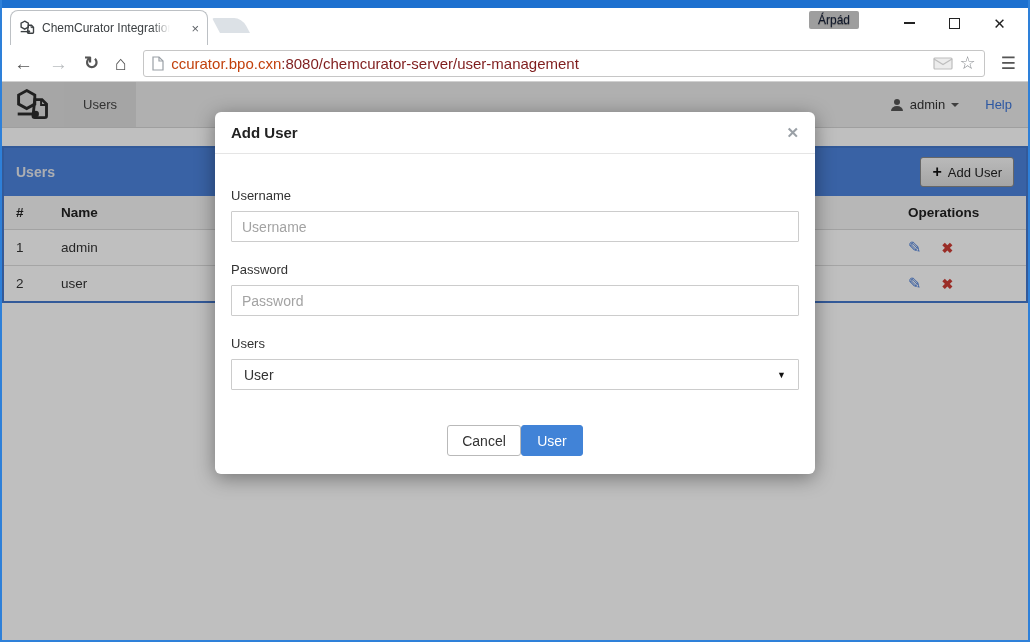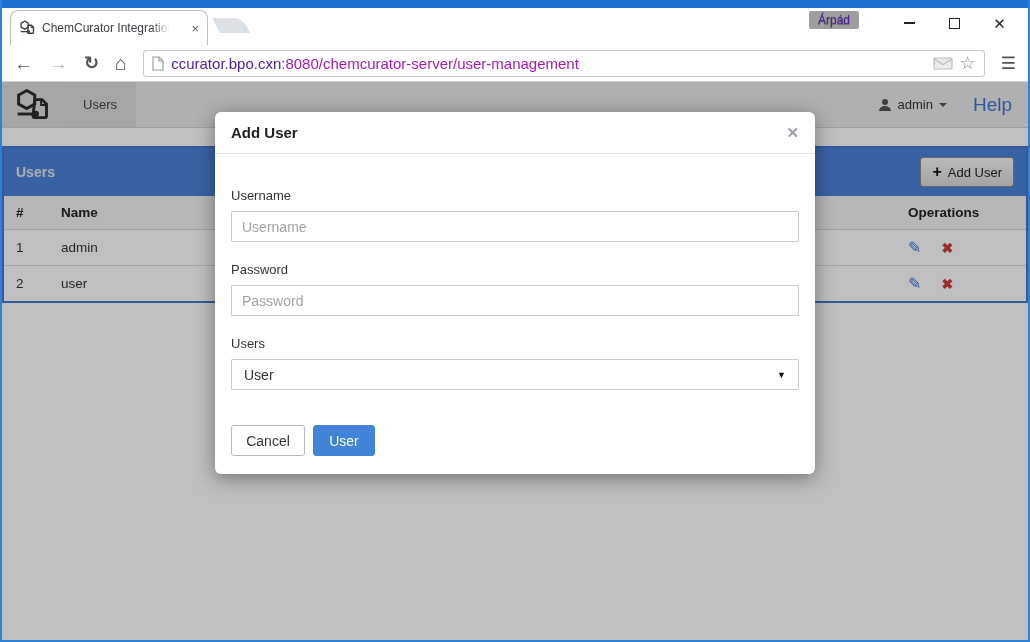--- a/index.html
+++ b/index.html
@@ -14,53 +14,53 @@
          border:1px solid #bcc0c4; border-bottom:none; border-radius:8px 8px 0 0;
          display:flex; align-items:center; padding:0 8px; gap:6px; }
   .tab-title { font-size:12px; color:#3c4043; white-space:nowrap; overflow:hidden; width:128px; position:relative; }
   .tab-title:after { content:""; position:absolute; right:0; top:0; bottom:0; width:18px;
                      background:linear-gradient(to right, rgba(255,255,255,0), #fff); }
   .tab-close { font-size:13px; color:#5f6368; margin-left:auto; cursor:pointer; line-height:1; }
   .newtab-btn { position:absolute; left:214px; top:10px; width:30px; height:15px; background:#dce1e6;
                 border-radius:2px 8px 0 0; transform:skewX(28deg); }
   .titlebar-right { position:absolute; right:6px; top:0; height:100%; display:flex; align-items:flex-start; gap:0; }
   .profile-badge { margin-top:3px; margin-right:28px; background:#9e9e9e; border-radius:2px; padding:2px 9px;
-                   font-size:12px; color:#4c1d95; text-shadow:0 1px 1px rgba(0,0,0,0.45); }
+                   font-size:12px; color:#0f172a; text-shadow:0 1px 1px rgba(0,0,0,0.45); }
   .win-btn { width:45px; height:30px; display:flex; align-items:center; justify-content:center; cursor:pointer; }
   .win-min-glyph { width:11px; border-bottom:2px solid #222; display:block; }
   .win-max-glyph { width:11px; height:11px; border:1.5px solid #222; display:block; }
   .win-close-glyph { font-size:15px; color:#222; line-height:1; }
 
   
   .toolbar { height:37px; background:#fff; border-bottom:1px solid #d0d0d0; display:flex; align-items:center;
              padding:0 12px; gap:16px; flex:0 0 auto; }
   .nav-glyph { font-size:19px; color:#555; line-height:1; cursor:pointer; font-weight:bold; }
   .nav-glyph.disabled { color:#b9bcbf; cursor:default; }
   .nav-glyph.reload { font-size:18px; }
   .nav-glyph.home { font-size:20px; font-weight:normal; }
   .urlbar { flex:1; height:27px; border:1px solid #c6c6c6; border-radius:3px; background:#fff;
             display:flex; align-items:center; padding:0 8px; gap:7px; }
   .url-text { font-size:15px; white-space:nowrap; overflow:hidden; flex:1; }
-  .url-host { color:#4c1d95; }
-  .url-path { color:#a21caf; }
+  .url-host { color:#c2410c; }
+  .url-path { color:#7f1d1d; }
   .star-glyph { font-size:18px; color:#8a8d91; cursor:pointer; line-height:1; }
   .menu-glyph { font-size:17px; color:#555; cursor:pointer; line-height:1; }
 
   
   .page { flex:1; position:relative; background:#fff; overflow:hidden; }
 
   .navbar { height:46px; background:#ebebeb; border-bottom:1px solid #d4d4d4; display:flex; align-items:stretch; }
   .logo-block { width:62px; background:#dedede; display:flex; align-items:center; justify-content:center; }
   .app-tab { width:72px; background:#dcdcdc; display:flex; align-items:center; justify-content:center;
              font-size:13px; color:#444; cursor:pointer; }
   .navbar-right { margin-left:auto; display:flex; align-items:center; gap:26px; padding-right:16px; }
   .user-menu { display:flex; align-items:center; gap:6px; cursor:pointer; font-size:13px; color:#333; }
   .caret-down { width:0; height:0; border-left:4px solid transparent; border-right:4px solid transparent;
                 border-top:4px solid #555; display:inline-block; }
-  .help-link { font-size:19px; color:#3b74d8; cursor:pointer; text-decoration:none; }
+  .help-link { font-size:13px; color:#3b74d8; cursor:pointer; text-decoration:none; }
 
   .panel { margin-top:18px; border:2px solid #4478cc; }
   .panel-header { height:48px; background:#4d83dd; display:flex; align-items:center; padding:0 12px; }
   .panel-title { font-size:14px; font-weight:bold; color:#e6e9ee; }
   .add-user-btn { margin-left:auto; height:30px; padding:0 11px; background:linear-gradient(#f8f8f8,#dcdcdc);
                   border:1px solid #8a8a8a; border-radius:3px; font-size:13px; color:#222;
                   display:flex; align-items:center; gap:6px; cursor:pointer; font-family:inherit; }
   .plus-glyph { font-weight:bold; font-size:16px; line-height:1; color:#111; }
 
   table.users { width:100%; border-collapse:collapse; background:#fff; }
@@ -84,21 +84,21 @@
   .modal-body { padding:14px 16px 4px 16px; }
   .form-group { margin-bottom:13px;margin-top:20px; }
   .form-label { display:block; font-size:13px; color:#333; margin-bottom:8px; }
   .form-input { width:100%; height:31px; border:1px solid #ccc; border-radius:1px; padding:0 10px;
                 font-size:14px; color:#333; font-family:inherit; }
   .form-input::placeholder { color:#a3a3a3; }
   .form-select { width:100%; height:31px; border:1px solid #ccc; border-radius:1px; background:#fff;
                  display:flex; align-items:center; padding:0 12px; cursor:pointer; }
   .select-value { font-size:14px; color:#333; }
   .select-caret { margin-left:auto; font-size:9px; color:#111; }
-  .modal-footer { display:flex; justify-content:flex-start; gap:8px; padding:18px 16px 18px 16px; }
+  .modal-footer { display:flex; justify-content:center; padding:18px 16px 18px 16px; }
   .btn { height:31px; border-radius:3px; font-size:14px; cursor:pointer; font-family:inherit; }
   .btn-cancel { width:74px; background:#fff; border:1px solid #b9b9b9; color:#333; }
   .btn-save { width:62px; background:#4183d7; border:1px solid #4183d7; color:#fff; }
 
   svg { display:block; }
 </style>
 </head>
 <body>
 
 <div class="window">

